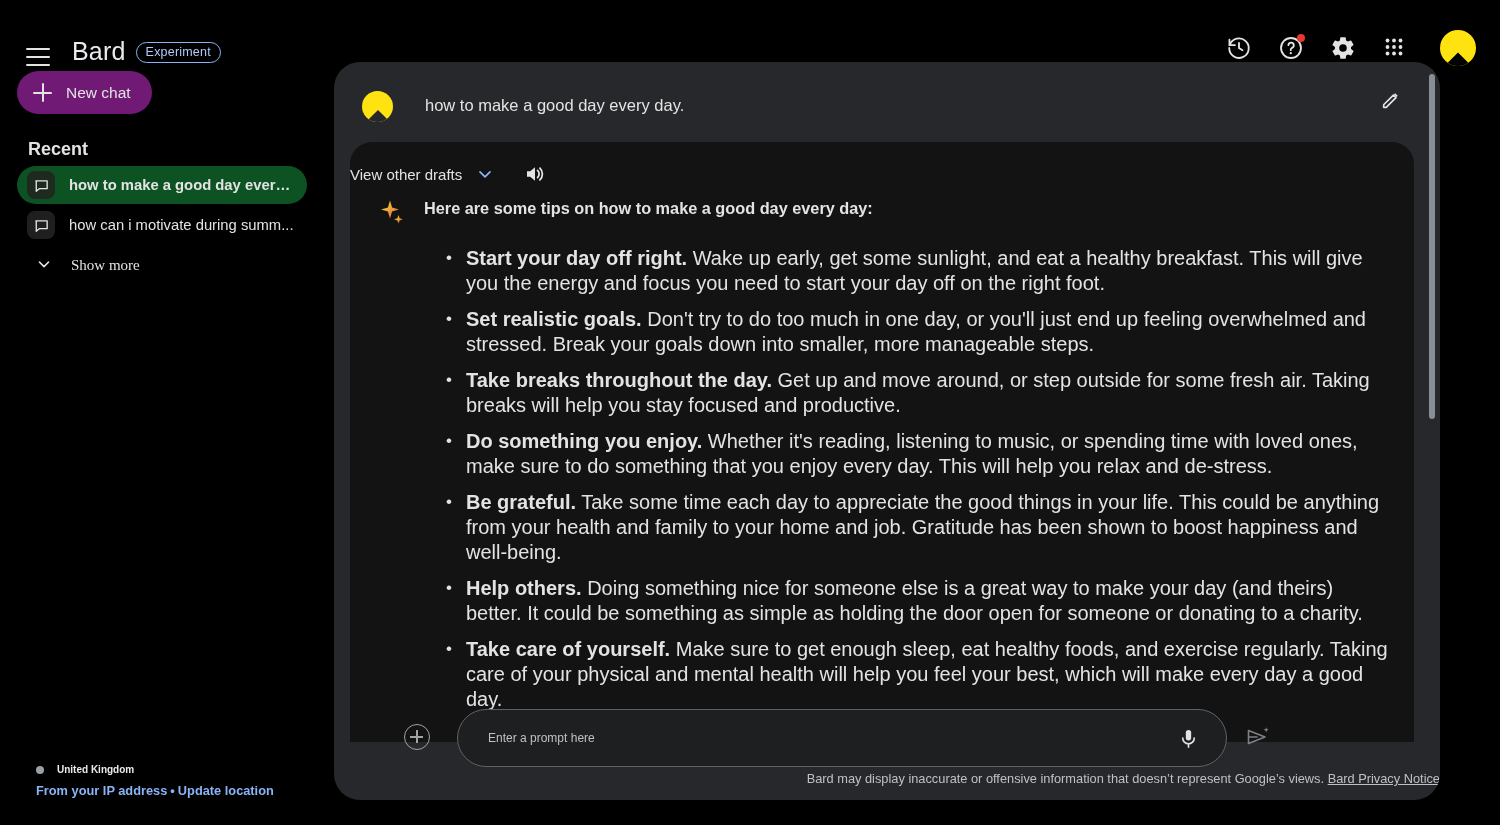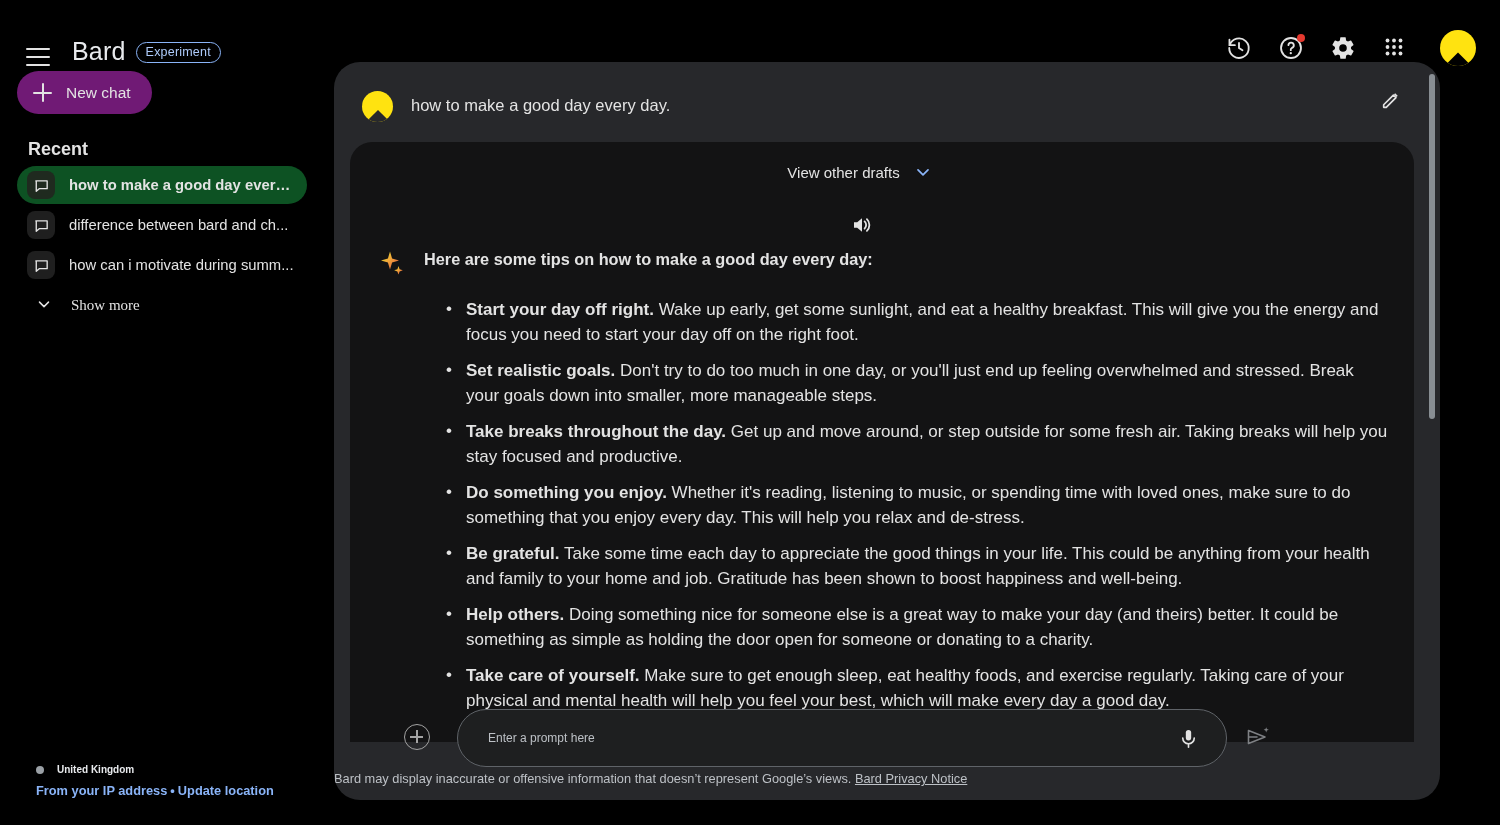--- a/index.html
+++ b/index.html
@@ -112,48 +112,48 @@
   }
   .avatar-q {
     width: 31px; height: 31px; border-radius: 50%; background: #ffe310;
     position: relative; overflow: hidden; flex: 0 0 auto; margin-top: 1px;
   }
   .avatar-q::after {
     content:""; position:absolute; bottom: -6px; left: 50%;
     transform: translateX(-50%) rotate(45deg);
     width: 15px; height: 15px; background: #27282b;
   }
-  .qtext { margin-left: 18px; color: #e3e3e3; font-size: 16.5px; line-height: 31px; }
+  .qtext { margin-left: 32px; color: #e3e3e3; font-size: 16.5px; line-height: 31px; }
   .edit-ic {
     position: absolute; right: 38px; top: 27px; width: 22px; height: 22px;
     cursor: pointer; color:#e3e3e3;
   }
 
   .answer-card {
     position: absolute; left: 16px; top: 80px; width: 1064px; height: 600px;
     background: #131314; border-radius: 22px 22px 0 0; overflow: hidden;
   }
   .drafts-row {
-    display: flex; align-items: center; justify-content: center;
-    padding: 20px 44px 0 0; gap: 31px; flex-direction: column;
+    display: flex; align-items: center; justify-content: flex-start;
+    padding: 20px 44px 0 0; gap: 24px;
   }
   .drafts-btn {
     display:flex; align-items:center; gap: 13px; cursor: pointer;
     color: #e3e3e3; font-size: 15px;
   }
   .chev { color: #8ab4f8; display:flex; }
   .speaker { cursor:pointer; color:#e3e3e3; display:flex; margin-left: 4px;}
 
   .ans-body { display: flex; padding: 10px 0 0 30px; }
   .sparkle { width: 26px; height: 26px; flex: 0 0 auto; margin-top: 4px; }
   .ans-text { margin-left: 18px; width: 965px; }
   .intro { color: #e3e3e3; font-size: 16.3px; line-height: 24px; font-weight: bold; }
   ul.tips { margin: 26px 0 0 22px; list-style: none; }
   ul.tips li {
-    position: relative; color: #e3e3e3; font-size: 17px; line-height: 25px;
+    position: relative; color: #e3e3e3; font-size: 20px; line-height: 25px;
     margin-bottom: 11px; padding-left: 20px;
   }
   ul.tips li::before {
     content: "•"; position: absolute; left: 0; top: -1px; color: #e3e3e3; font-size: 17px;
   }
   ul.tips li b { font-weight: 700; }
 
   .vscroll {
     position: absolute; right: 5px; top: 12px; width: 6px; height: 345px;
     background: #9aa0a6; border-radius: 4px; cursor: pointer; opacity: .85;
@@ -181,21 +181,21 @@
   .prompt-input {
     border: none; background: transparent; outline: none; flex: 1;
     color: #e3e3e3; font-size: 12px; font-family: "Liberation Sans", sans-serif;
     padding-left: 30px;
   }
   .prompt-input::placeholder { color: #bdc1c6; }
   .mic { margin-right: 26px; cursor: pointer; display:flex; color:#e3e3e3; }
   .send { margin-left: 18px; margin-top: 22px; cursor: pointer; color:#7e8084; }
 
   .disclaimer {
-    position: absolute; bottom: 14px; left: 0; width: 1106px; text-align: left;
+    position: absolute; bottom: 14px; left: 0; width: 1106px; text-align: right;
     color: #bdc1c6; font-size: 12.8px;
   }
   .disclaimer a { color: #bdc1c6; text-decoration: underline; cursor: pointer; }
 </style>
 </head>
 <body>
 
 <div id="app">
 
   <div class="topbar">
@@ -256,28 +256,20 @@
 
     <div class="chat-item active">
       <span class="chat-ic">
         <svg viewBox="0 0 24 24" width="17" height="17" fill="none" stroke="#e3e3e3" stroke-width="1.9" stroke-linejoin="round">
           <path d="M4 5.5h16v11H8.8L4.6 20.2V5.5Z"></path>
         </svg>
       </span>
       <span class="chat-title">how to make a good day every ...</span>
     </div>
 
-    <div class="chat-item">
-      <span class="chat-ic">
-        <svg viewBox="0 0 24 24" width="17" height="17" fill="none" stroke="#e3e3e3" stroke-width="1.9" stroke-linejoin="round">
-          <path d="M4 5.5h16v11H8.8L4.6 20.2V5.5Z"></path>
-        </svg>
-      </span>
-      <span class="chat-title">difference between bard and ch...</span>
-    </div>
 
     <div class="chat-item">
       <span class="chat-ic">
         <svg viewBox="0 0 24 24" width="17" height="17" fill="none" stroke="#e3e3e3" stroke-width="1.9" stroke-linejoin="round">
           <path d="M4 5.5h16v11H8.8L4.6 20.2V5.5Z"></path>
         </svg>
       </span>
       <span class="chat-title">how can i motivate during summ...</span>
     </div>
 

